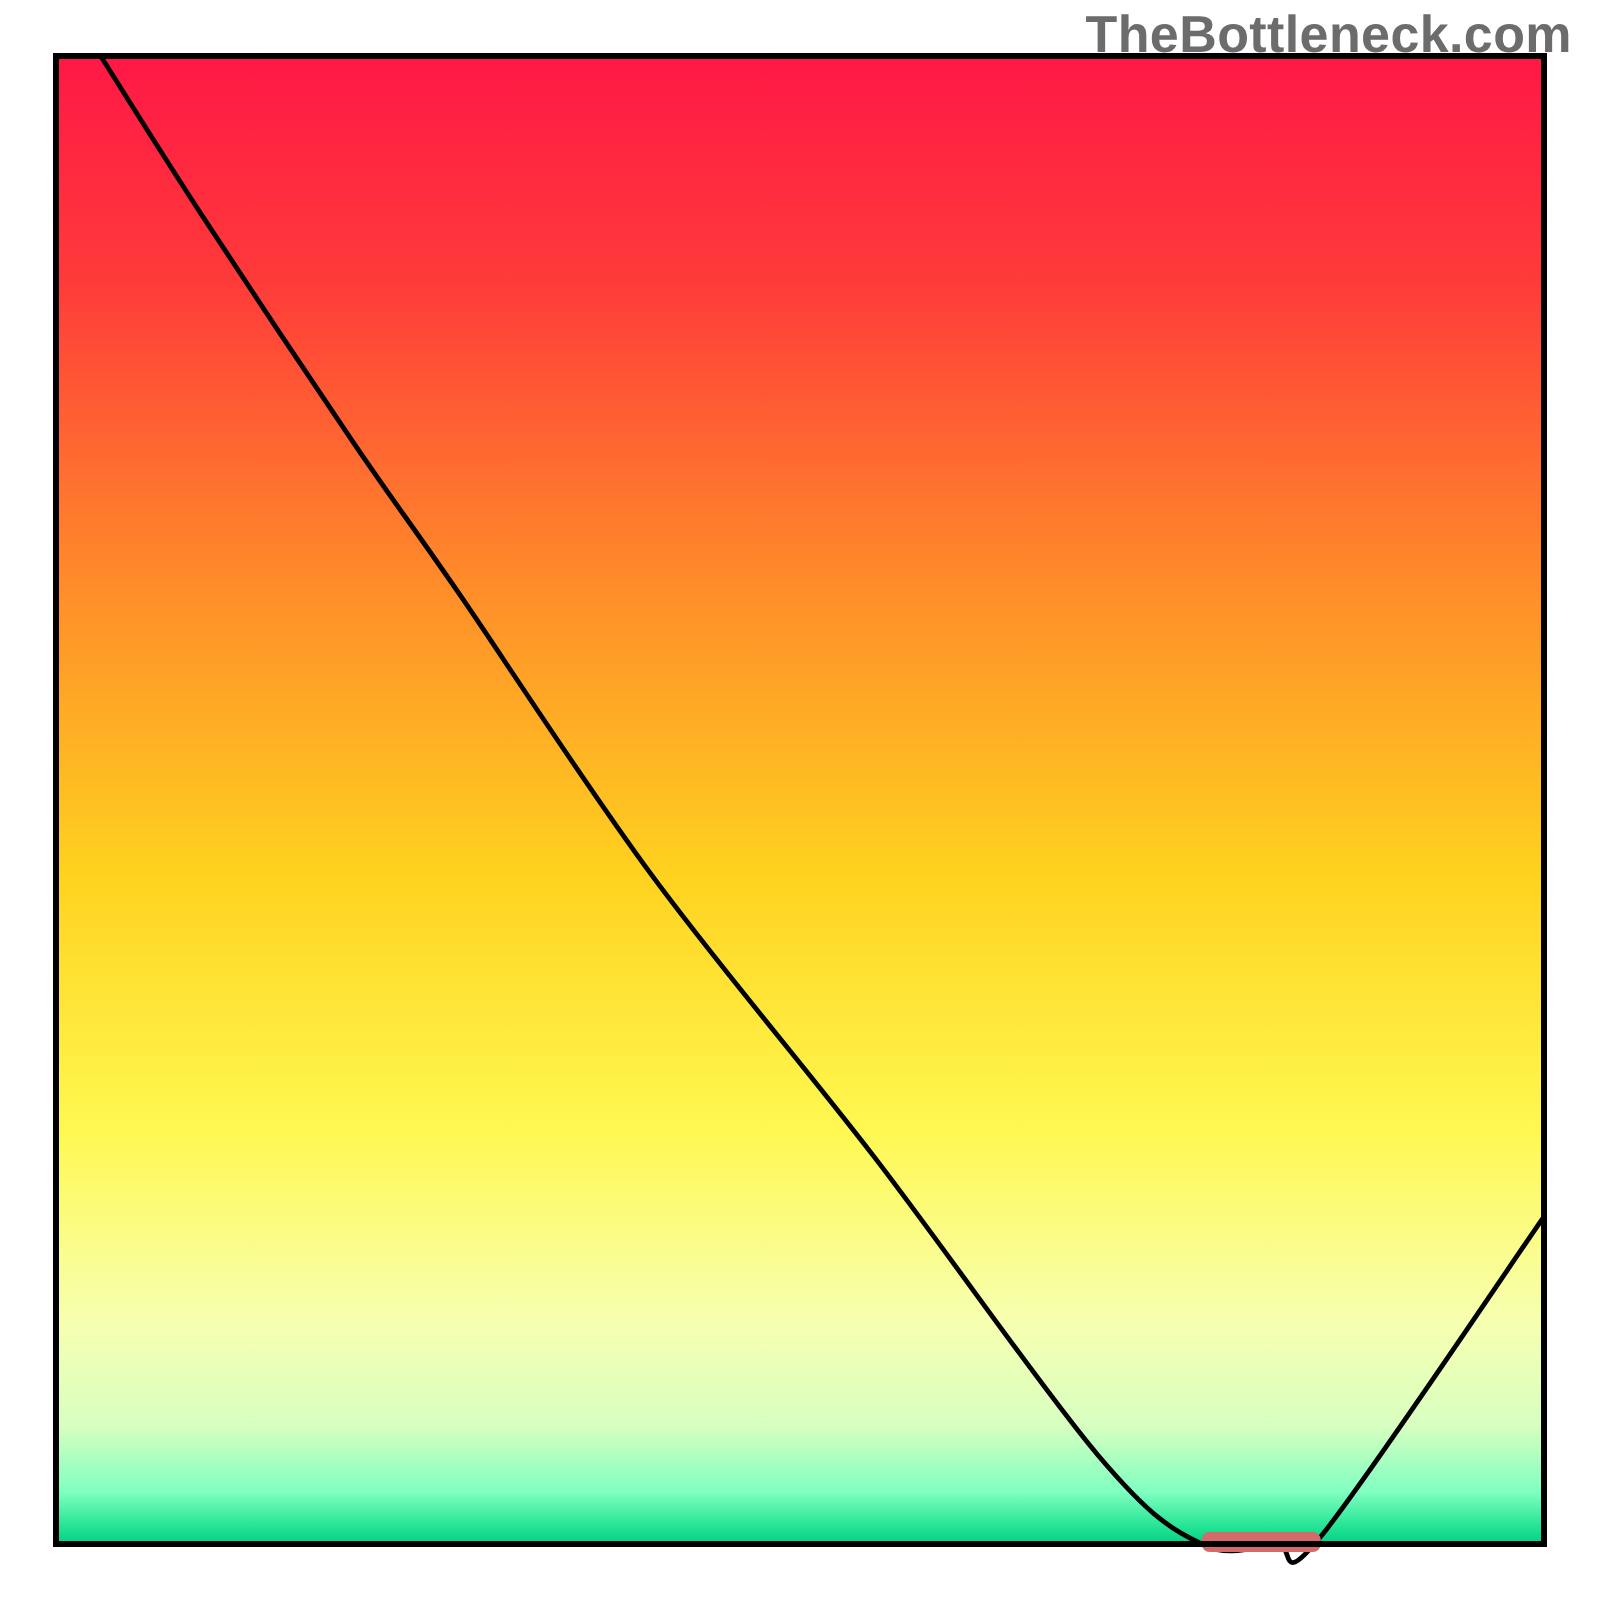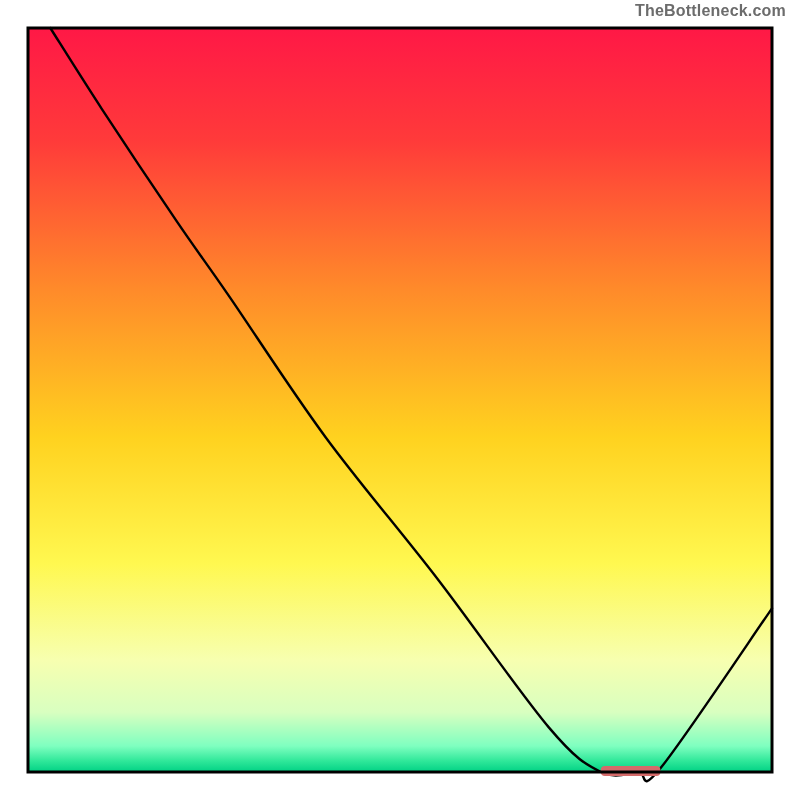--- a/index.html
+++ b/index.html
@@ -13,21 +13,21 @@
   }
   .wrap {
     position: relative;
     width: 800px;
     height: 800px;
   }
   .attribution {
     position: absolute;
     top: 2px;
     right: 14px;
-    font-size: 16px;
+    font-size: 26px;
     font-weight: 600;
     color: #6c6c6c;
     letter-spacing: 0.2px;
     user-select: none;
   }
   svg {
     display: block;
   }
 </style>
 </head>

